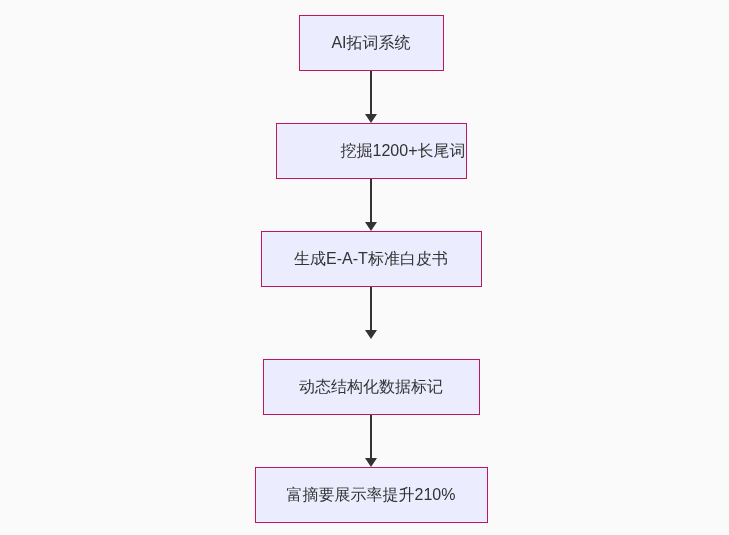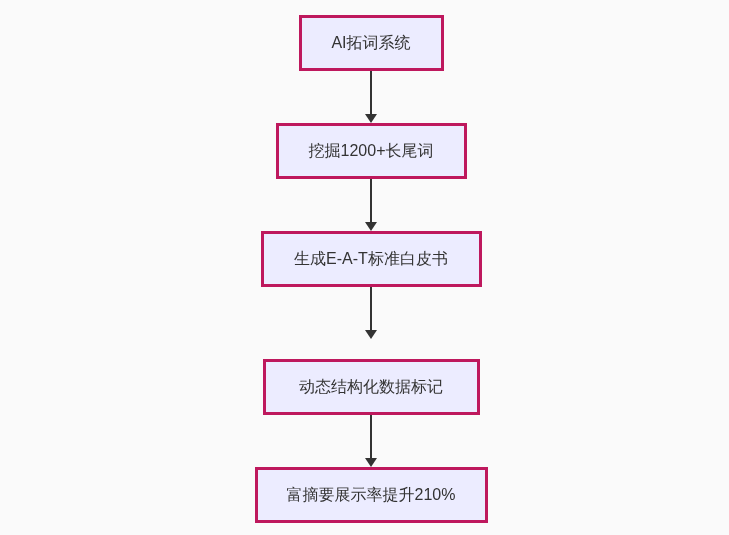--- a/index.html
+++ b/index.html
@@ -26,28 +26,28 @@
     flex-direction: column;
     align-items: center;
   }
   .node {
     box-sizing: border-box;
     height: 56px;
     display: flex;
     align-items: center;
     justify-content: center;
     background: #ececff;
-    border: 3px solid #be185d;
+    border: 1px solid #be185d;
     color: #333333;
     font-size: 16px;
     white-space: nowrap;
     flex: none;
   }
   .node.n1 { min-width: 145px; }
-  .node.n2 { min-width: 191px; }
+  .node.n2 { min-width: 191px; justify-content: flex-end; }
   .node.n3 { min-width: 221px; }
   .node.n4 { min-width: 217px; margin-top: 20px; }
   .node.n5 { min-width: 233px; }
   .edge {
     position: relative;
     width: 0;
     height: 52px;
     flex: none;
   }
   .edge .shaft {

